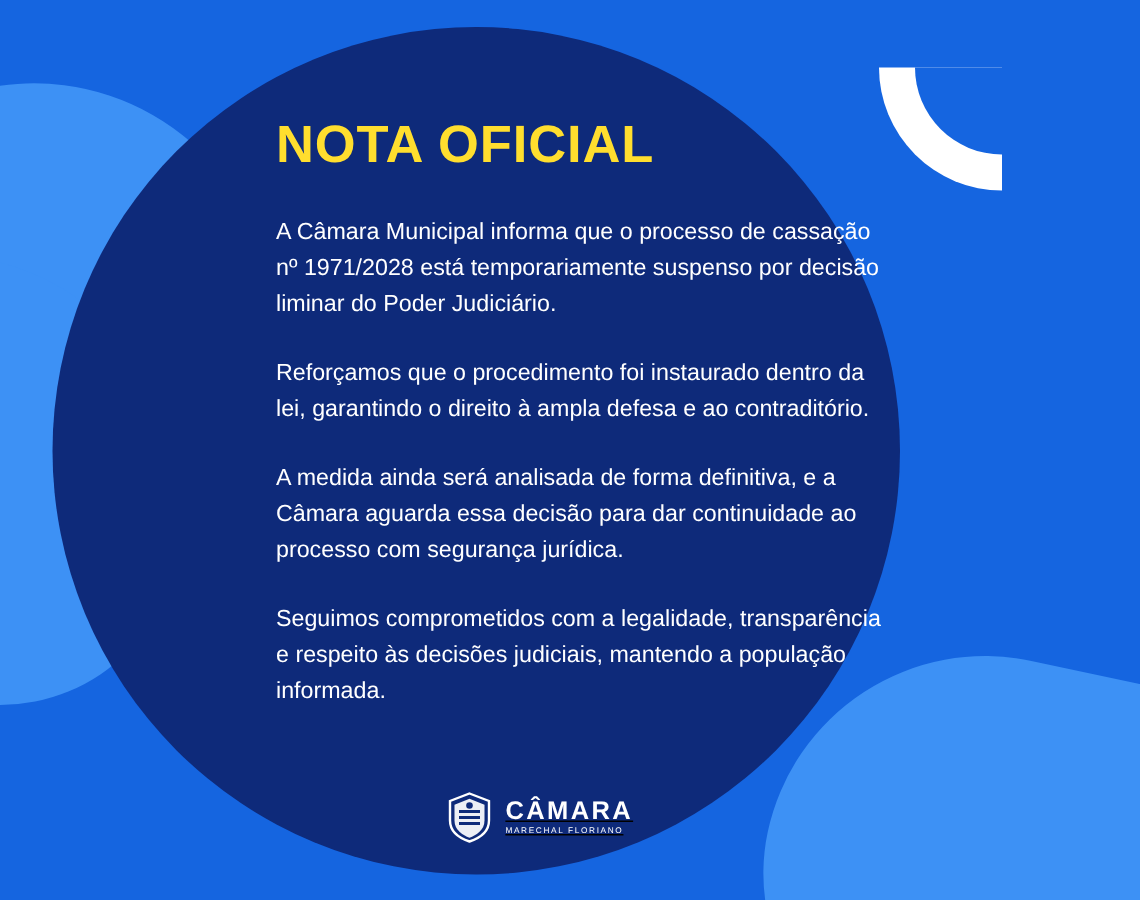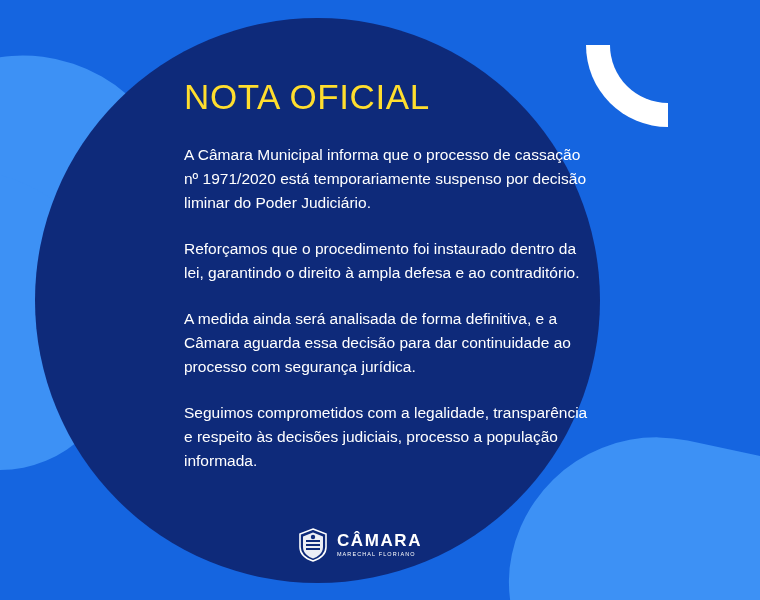--- a/index.html
+++ b/index.html
@@ -84,21 +84,21 @@
   }
   .content {
     position: absolute;
     left: 184px;
     top: 78px;
     width: 420px;
   }
   .title {
     color: #ffde2e;
     font-size: 35px;
-    font-weight: normal;
+    font-weight: bold;
     letter-spacing: 0.6px;
     margin: 0 0 26px 0;
     line-height: 1.1;
   }
   .para {
     color: #ffffff;
     font-size: 15.5px;
     line-height: 1.55;
     margin: 0 0 22px 0;
     max-width: 408px;
@@ -113,20 +113,21 @@
     right: 0;
     bottom: 38px;
     display: flex;
     justify-content: center;
     align-items: center;
   }
   .logo-group {
     display: flex;
     gap: 9px;
     margin-left: -40px;
+    text-decoration: underline;
   }
   .crest {
     width: 30px;
     height: 34px;
     position: relative;
   }
   .logo-text {
     display: flex;
     flex-direction: column;
     justify-content: center;
@@ -154,24 +155,24 @@
   <div class="blob-left2"></div>
   <div class="blob-right"></div>
 
   <div class="circle-dark"></div>
 
   <div class="moon"></div>
   <div class="moon-cut"></div>
 
   <div class="content">
     <h1 class="title">NOTA OFICIAL</h1>
-    <p class="para">A Câmara Municipal informa que o processo de cassação nº 1971/2020 está temporariamente suspenso por decisão liminar do Poder Judiciário.</p>
+    <p class="para">A Câmara Municipal informa que o processo de cassação nº 1971/2028 está temporariamente suspenso por decisão liminar do Poder Judiciário.</p>
     <p class="para">Reforçamos que o procedimento foi instaurado dentro da lei, garantindo o direito à ampla defesa e ao contraditório.</p>
     <p class="para">A medida ainda será analisada de forma definitiva, e a Câmara aguarda essa decisão para dar continuidade ao processo com segurança jurídica.</p>
-    <p class="para">Seguimos comprometidos com a legalidade, transparência e respeito às decisões judiciais, processo a população informada.</p>
+    <p class="para">Seguimos comprometidos com a legalidade, transparência e respeito às decisões judiciais, mantendo a população informada.</p>
   </div>
 
   <div class="footer">
     <div class="logo-group">
       <div class="crest">
         <svg width="30" height="34" viewBox="0 0 30 34" xmlns="http://www.w3.org/2000/svg">
           <path d="M15 1 L28 6 L28 19 C28 27 21 31 15 33 C9 31 2 27 2 19 L2 6 Z" fill="none" stroke="#ffffff" stroke-width="1.6"></path>
           <path d="M15 4.5 L25 8.5 L25 19 C25 25.5 19.5 28.8 15 30.5 C10.5 28.8 5 25.5 5 19 L5 8.5 Z" fill="#ffffff" opacity="0.92"></path>
           <rect x="8" y="12" width="14" height="2" fill="#0e2a7a"></rect>
           <rect x="8" y="16" width="14" height="2" fill="#0e2a7a"></rect>

